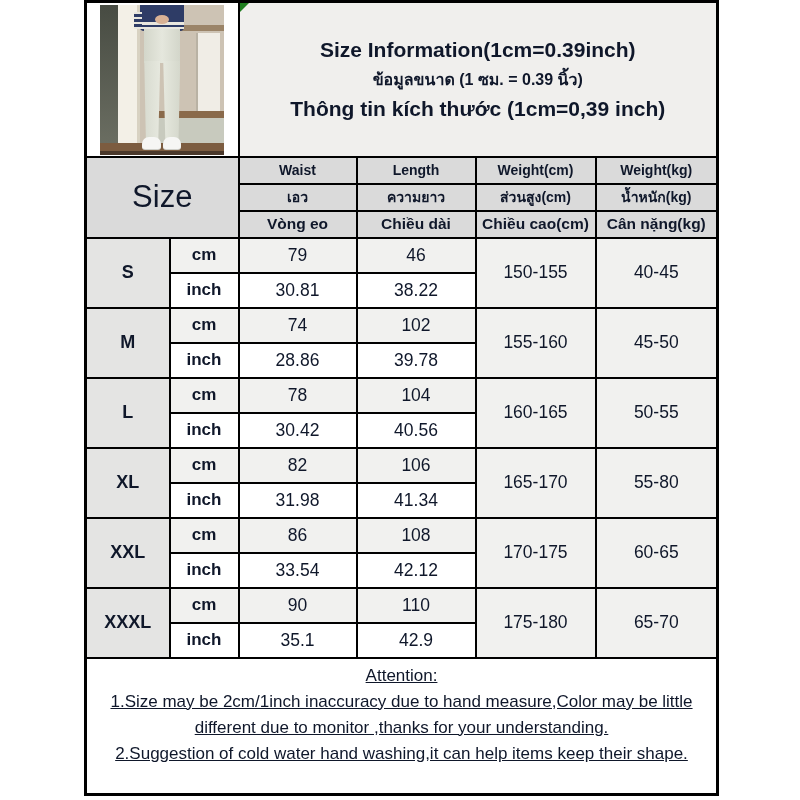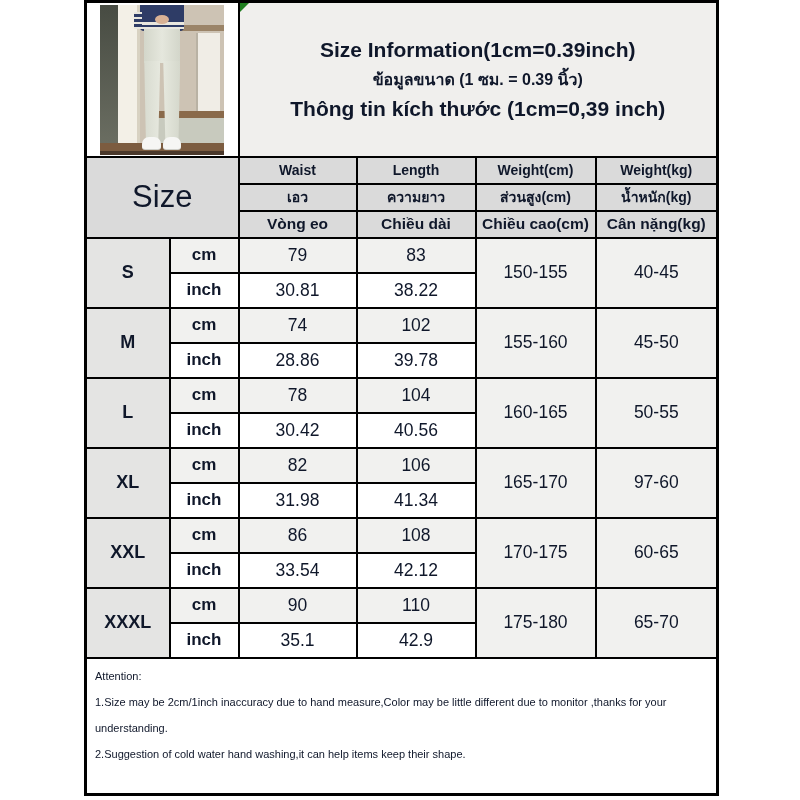--- a/index.html
+++ b/index.html
@@ -36,22 +36,22 @@
   
   .c-size{font-weight:normal;font-size:31px;}
   .hdr{font-weight:bold;font-size:14px;}
   .hdr-vi{font-weight:bold;font-size:15.5px;}
   .sz{font-weight:bold;font-size:18px;}
   .unit{font-weight:bold;font-size:17px;}
   .val{font-size:17.5px;font-weight:normal;}
 
   
   .att{
-    background:#ffffff;text-align:left;vertical-align:top;
-    padding:4px 8px;font-size:11px;line-height:26px;font-weight:normal;
+    background:#ffffff;text-align:center;vertical-align:top;
+    padding:4px 8px;font-size:17px;line-height:26px;font-weight:normal;text-decoration:underline;
   }
 
   
   .photo-cell{background:#ffffff;vertical-align:top;}
   .photo{position:relative;width:124px;height:150px;margin:2px auto 0 auto;background:#cdc3b4;overflow:hidden;}
   .photo div{position:absolute;}
   .ph-glass{left:0;top:0;width:20px;height:142px;background:linear-gradient(#474b42,#6b6e62);}
   .ph-frame{left:18px;top:0;width:22px;height:150px;background:#f3f0e7;border-bottom-left-radius:12px;box-shadow:inset -3px 0 0 #d8d2c2;}
   .ph-band{left:58px;top:20px;width:66px;height:6px;background:#9b8468;}
   .ph-door{left:96px;top:28px;width:22px;height:84px;background:#f0ede6;border-left:2px solid #b9b2a4;}
@@ -131,21 +131,21 @@
       <td class="bg-hdr hdr-vi">Vòng eo</td>
       <td class="bg-hdr hdr-vi">Chiều dài</td>
       <td class="bg-hdr hdr-vi">Chiều cao(cm)</td>
       <td class="bg-hdr hdr-vi">Cân nặng(kg)</td>
     </tr>
 
     <tr class="r-b">
       <td class="bg-size sz" rowspan="2">S</td>
       <td class="bg-lt unit">cm</td>
       <td class="bg-lt val">79</td>
-      <td class="bg-lt val">83</td>
+      <td class="bg-lt val">46</td>
       <td class="bg-lt val" rowspan="2">150-155</td>
       <td class="bg-lt val" rowspan="2">40-45</td>
     </tr>
     <tr class="r-b">
       <td class="bg-wh unit">inch</td>
       <td class="bg-wh val">30.81</td>
       <td class="bg-wh val">38.22</td>
     </tr>
 
     <tr class="r-b">
@@ -175,21 +175,21 @@
       <td class="bg-wh val">30.42</td>
       <td class="bg-wh val">40.56</td>
     </tr>
 
     <tr class="r-b">
       <td class="bg-size sz" rowspan="2">XL</td>
       <td class="bg-lt unit">cm</td>
       <td class="bg-lt val">82</td>
       <td class="bg-lt val">106</td>
       <td class="bg-lt val" rowspan="2">165-170</td>
-      <td class="bg-lt val" rowspan="2">97-60</td>
+      <td class="bg-lt val" rowspan="2">55-80</td>
     </tr>
     <tr class="r-b">
       <td class="bg-wh unit">inch</td>
       <td class="bg-wh val">31.98</td>
       <td class="bg-wh val">41.34</td>
     </tr>
 
     <tr class="r-b">
       <td class="bg-size sz" rowspan="2">XXL</td>
       <td class="bg-lt unit">cm</td>

